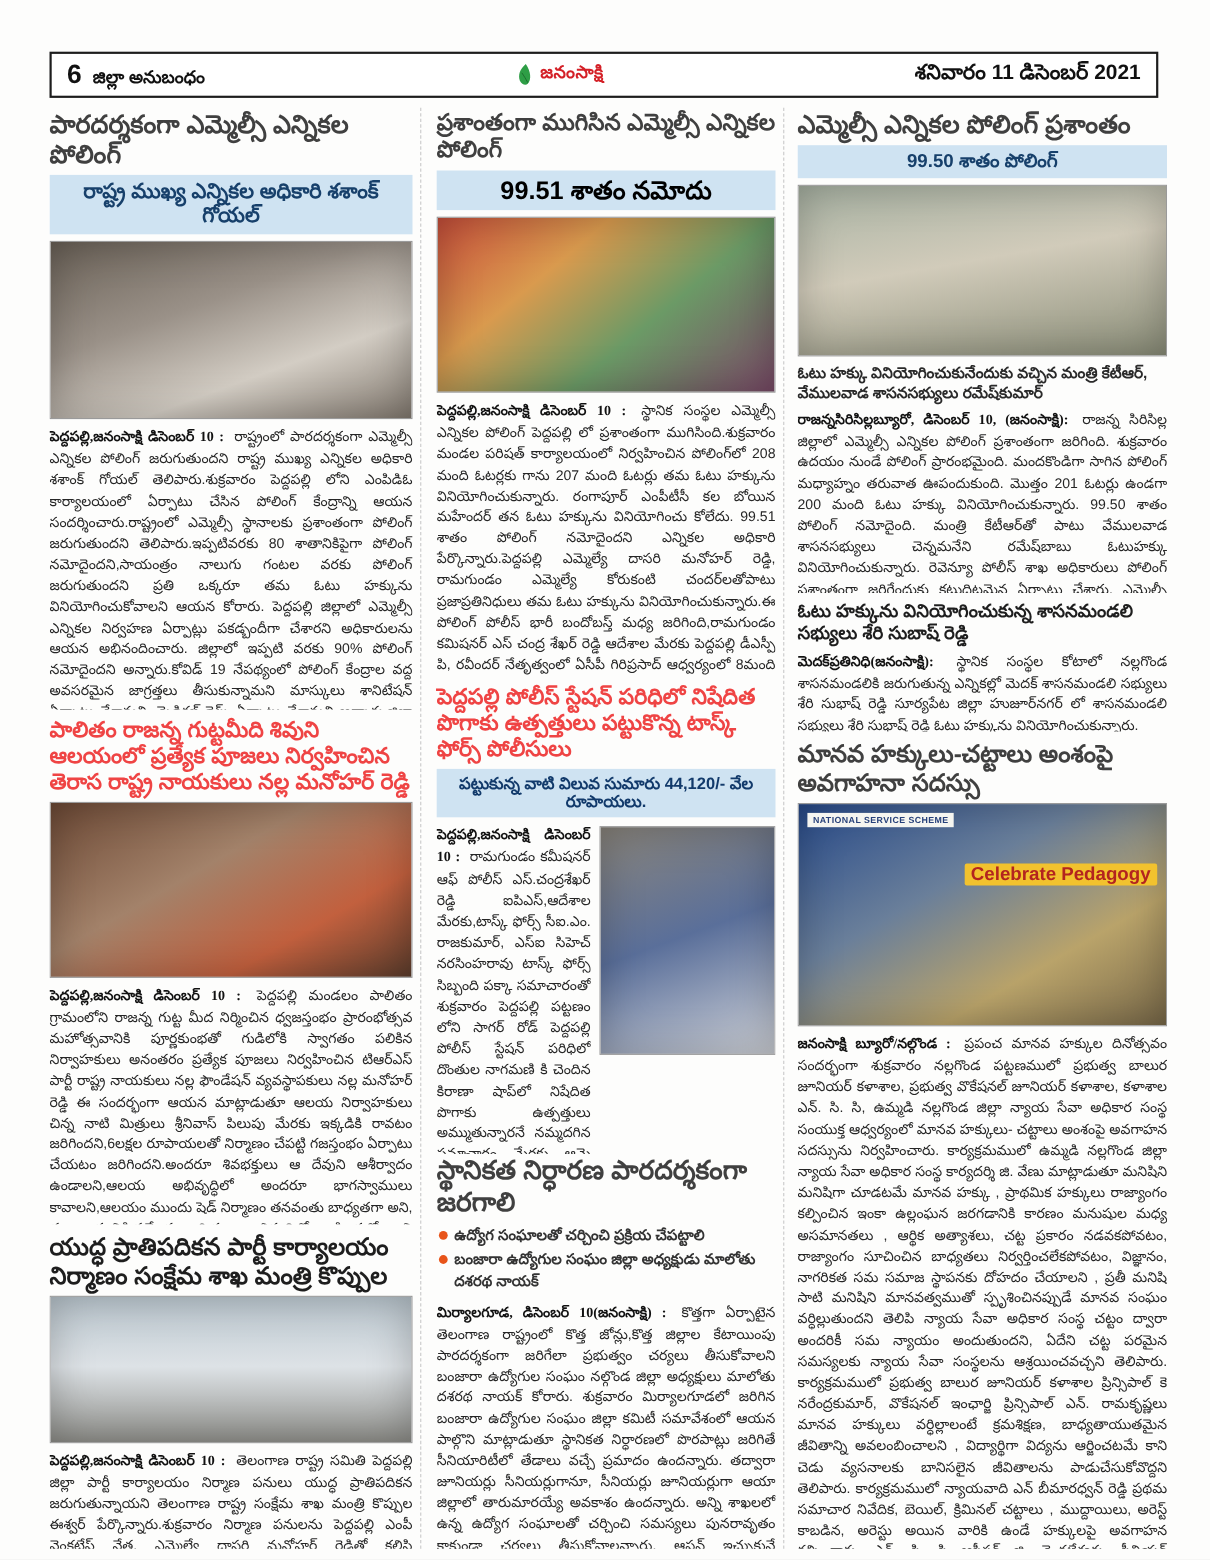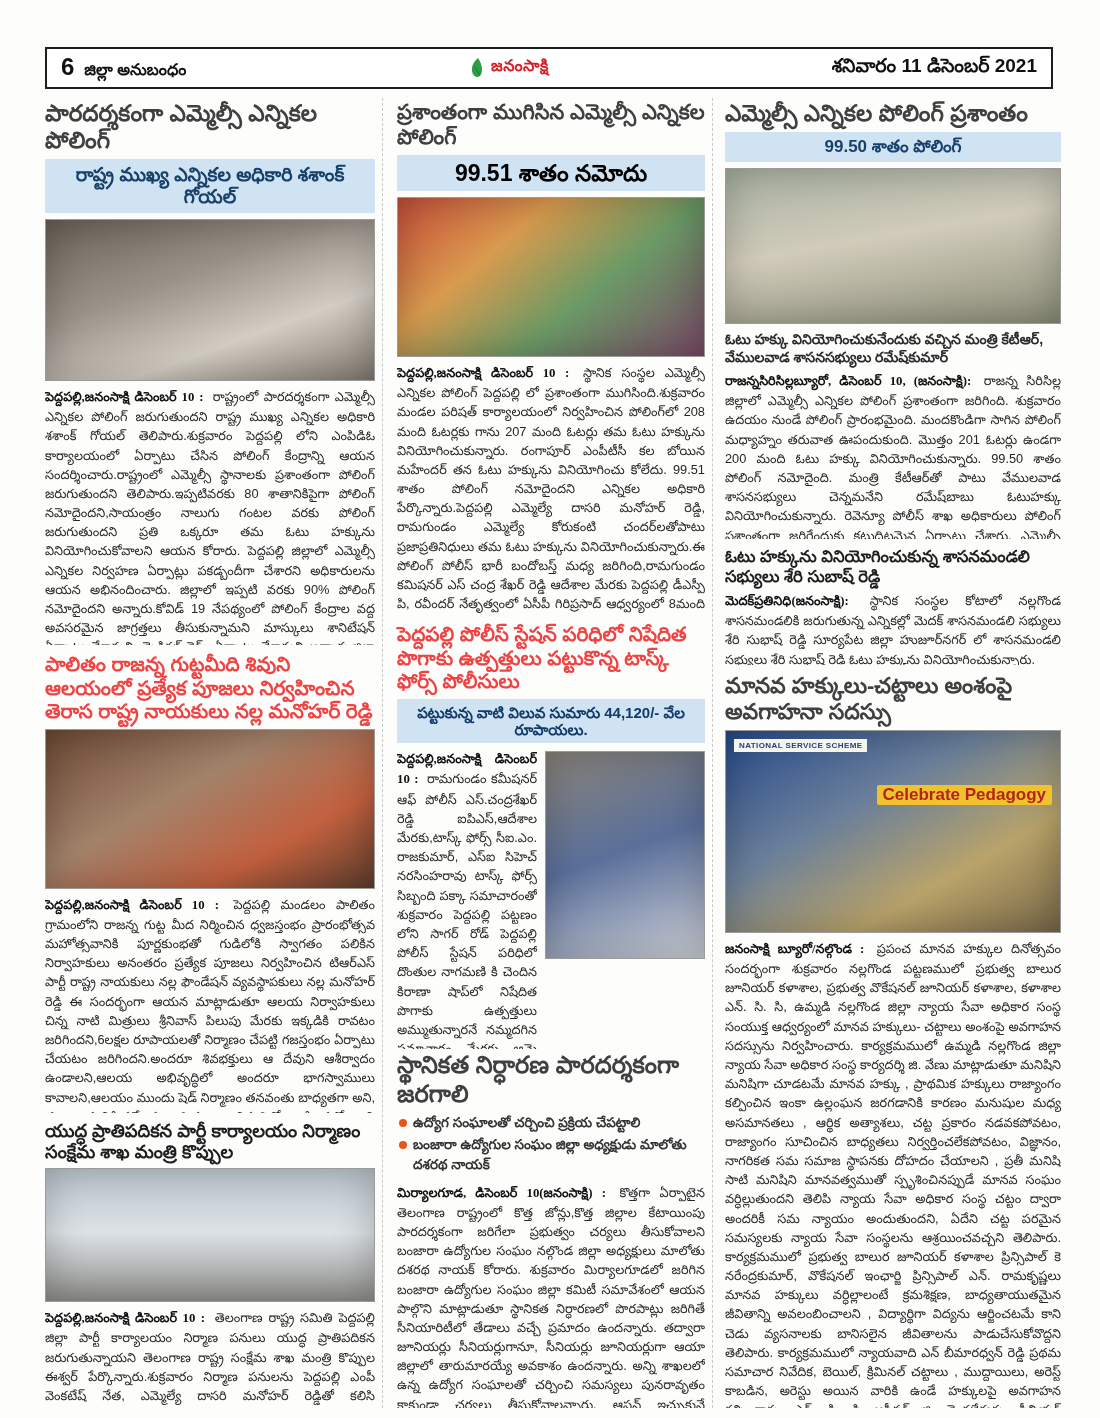--- a/index.html
+++ b/index.html
@@ -19,21 +19,21 @@
   
   .cols{position:absolute;left:45px;top:98px;width:1008px;height:1310px;
         display:grid;grid-template-columns:338px 318px 336px;column-gap:12px;}
   .col{overflow:hidden;}
   .col-1,.col-2{border-right:1px dashed #c9c9c9;padding-right:7px;}
   .col-2{padding-left:2px;}
   
   .headline{font-weight:bold;color:#3a3a3a;line-height:1.18;margin:2px 0 5px 0;}
   .hl-xl{font-size:23px;color:#404040;}
   .hl-lg{font-size:20px;color:#ef4444;}
-  .hl-md{font-size:18px;color:#1e1e1e;}
+  .hl-md{font-size:22px;color:#1e1e1e;}
   .subhead{background:#cfe3f2;color:#17406b;font-weight:bold;text-align:center;
            padding:5px 4px;margin:0 0 6px 0;line-height:1.15;}
   .sh-lg{font-size:19px;}
   .sh-xl{font-size:23px;color:#000000;}
   .sh-sm{font-size:15px;color:#123a6b;}
   .photo{position:relative;width:100%;border:1px solid #9a9a9a;box-sizing:border-box;
          margin:0 0 6px 0;box-shadow:inset 0 0 40px rgba(0,0,0,.25);text-decoration:underline;}
   .cap{font-size:14px;font-weight:bold;color:#2a2a2a;line-height:1.3;margin:0 0 5px 0;}
   .body{font-size:12.8px;line-height:1.5;text-align:justify;color:#262626;margin:0 0 8px 0;overflow:hidden;}
   .body strong{margin-right:4px;color:#111;font-family:Liberation Serif, serif;}

